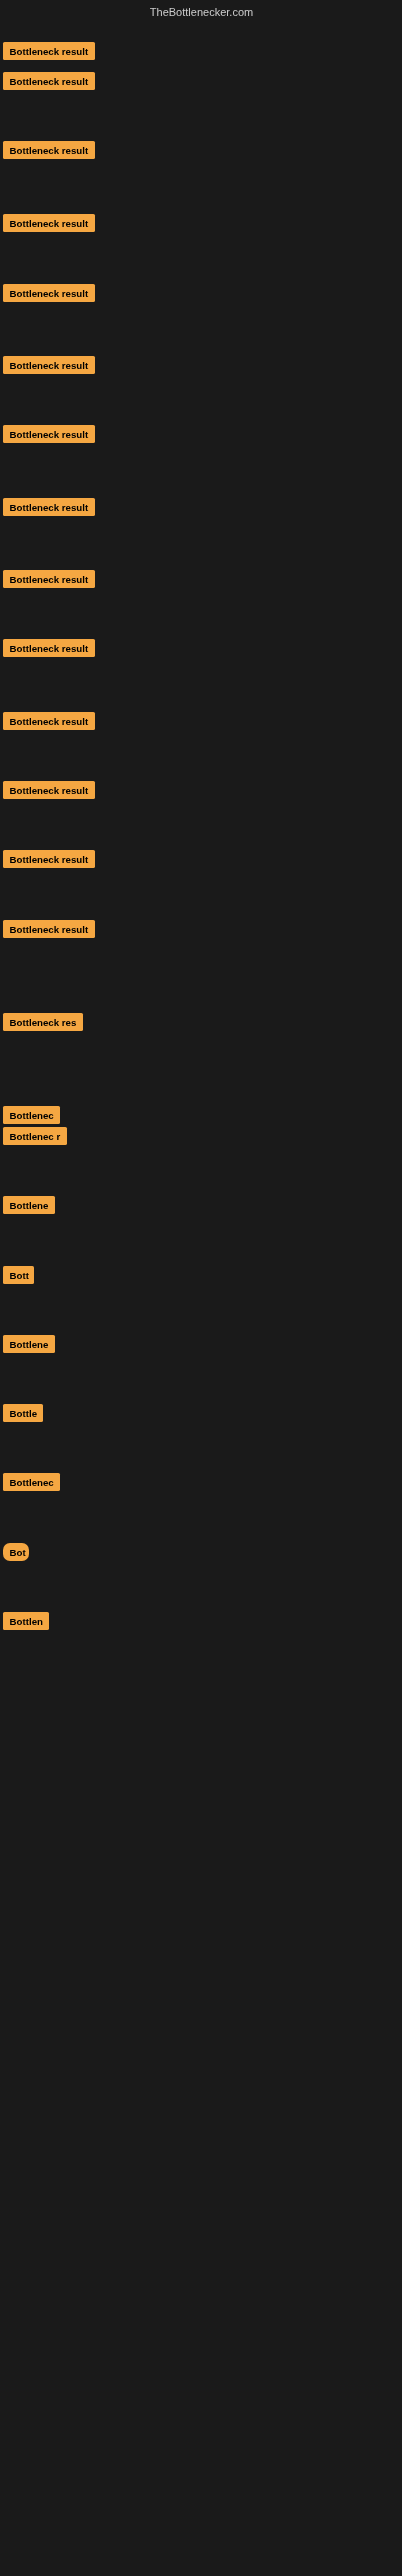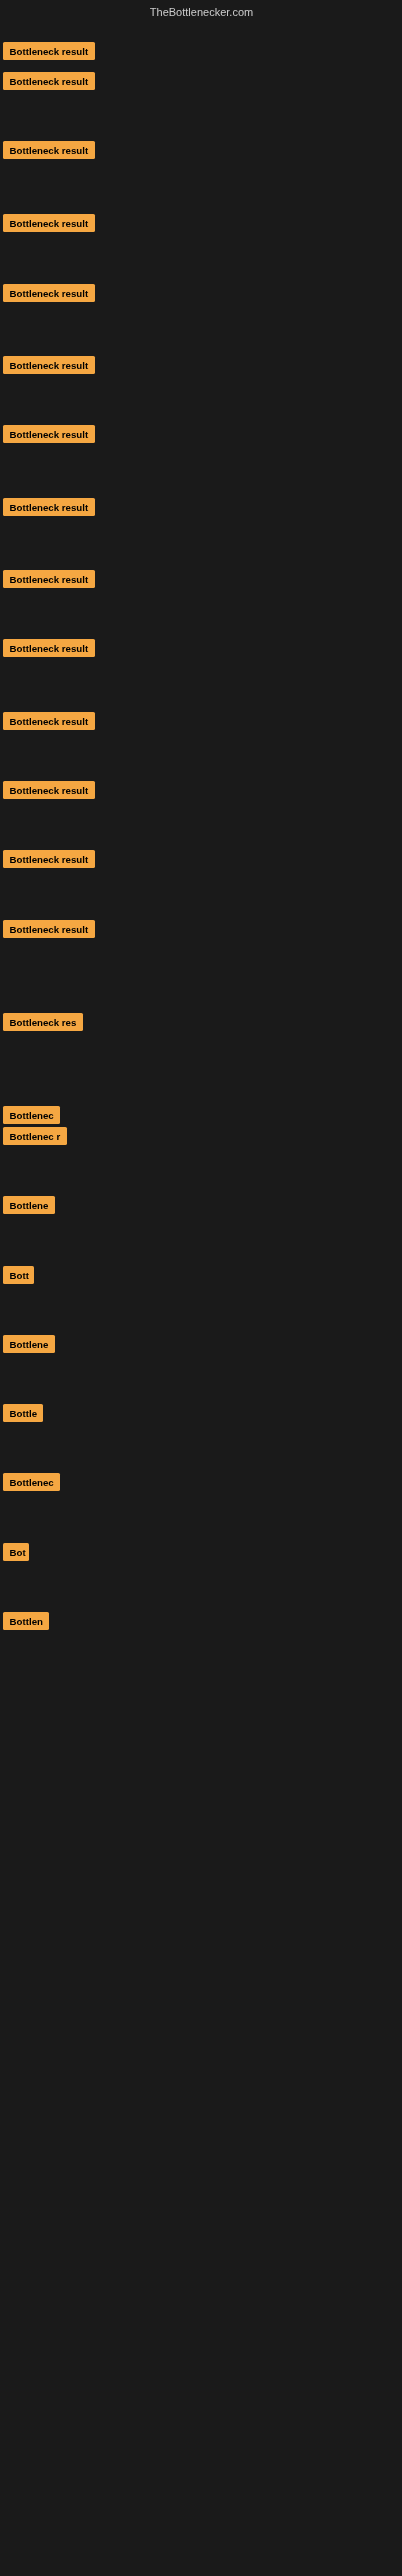--- a/index.html
+++ b/index.html
@@ -62,16 +62,16 @@
     <div class="bottleneck-item" style="position: absolute; top: 824px; left: 3.2px;"><span class="bottleneck-badge" style="max-width: 97px;">Bottleneck result</span></div>
     <div class="bottleneck-item" style="position: absolute; top: 894px; left: 3.2px;"><span class="bottleneck-badge" style="max-width: 97px;">Bottleneck result</span></div>
     <div class="bottleneck-item" style="position: absolute; top: 963px; left: 3.2px; margin-top: 24px;"><span class="bottleneck-badge" style="max-width: 81px;">Bottleneck res</span></div>
     <div class="bottleneck-item" style="position: absolute; top: 1080px; left: 3.2px;"><span class="bottleneck-badge" style="max-width: 58px;">Bottlenec</span></div>
     <div class="bottleneck-item" style="position: absolute; top: 1101px; left: 3.2px;"><span class="bottleneck-badge" style="max-width: 68px;">Bottlenec r</span></div>
     <div class="bottleneck-item" style="position: absolute; top: 1170px; left: 3.2px;"><span class="bottleneck-badge" style="max-width: 52px;">Bottlene</span></div>
     <div class="bottleneck-item" style="position: absolute; top: 1240px; left: 3.2px;"><span class="bottleneck-badge" style="max-width: 31px;">Bott</span></div>
     <div class="bottleneck-item" style="position: absolute; top: 1309px; left: 3.2px;"><span class="bottleneck-badge" style="max-width: 52px;">Bottlene</span></div>
     <div class="bottleneck-item" style="position: absolute; top: 1378px; left: 3.2px;"><span class="bottleneck-badge" style="max-width: 42px;">Bottle</span></div>
     <div class="bottleneck-item" style="position: absolute; top: 1447px; left: 3.2px;"><span class="bottleneck-badge" style="max-width: 63px;">Bottlenec</span></div>
-    <div class="bottleneck-item" style="position: absolute; top: 1517px; left: 3.2px;"><span class="bottleneck-badge" style="max-width: 26px;">Bot</span></div>
+    <div class="bottleneck-item" style="position: absolute; top: 1517px; left: 3.2px;"><span class="bottleneck-badge" style="max-width: 26px; border-radius: 7px;">Bot</span></div>
     <div class="bottleneck-item" style="position: absolute; top: 1586px; left: 3.2px;"><span class="bottleneck-badge" style="max-width: 47px;">Bottlen</span></div>
   </div>
 
 
 </body></html>

